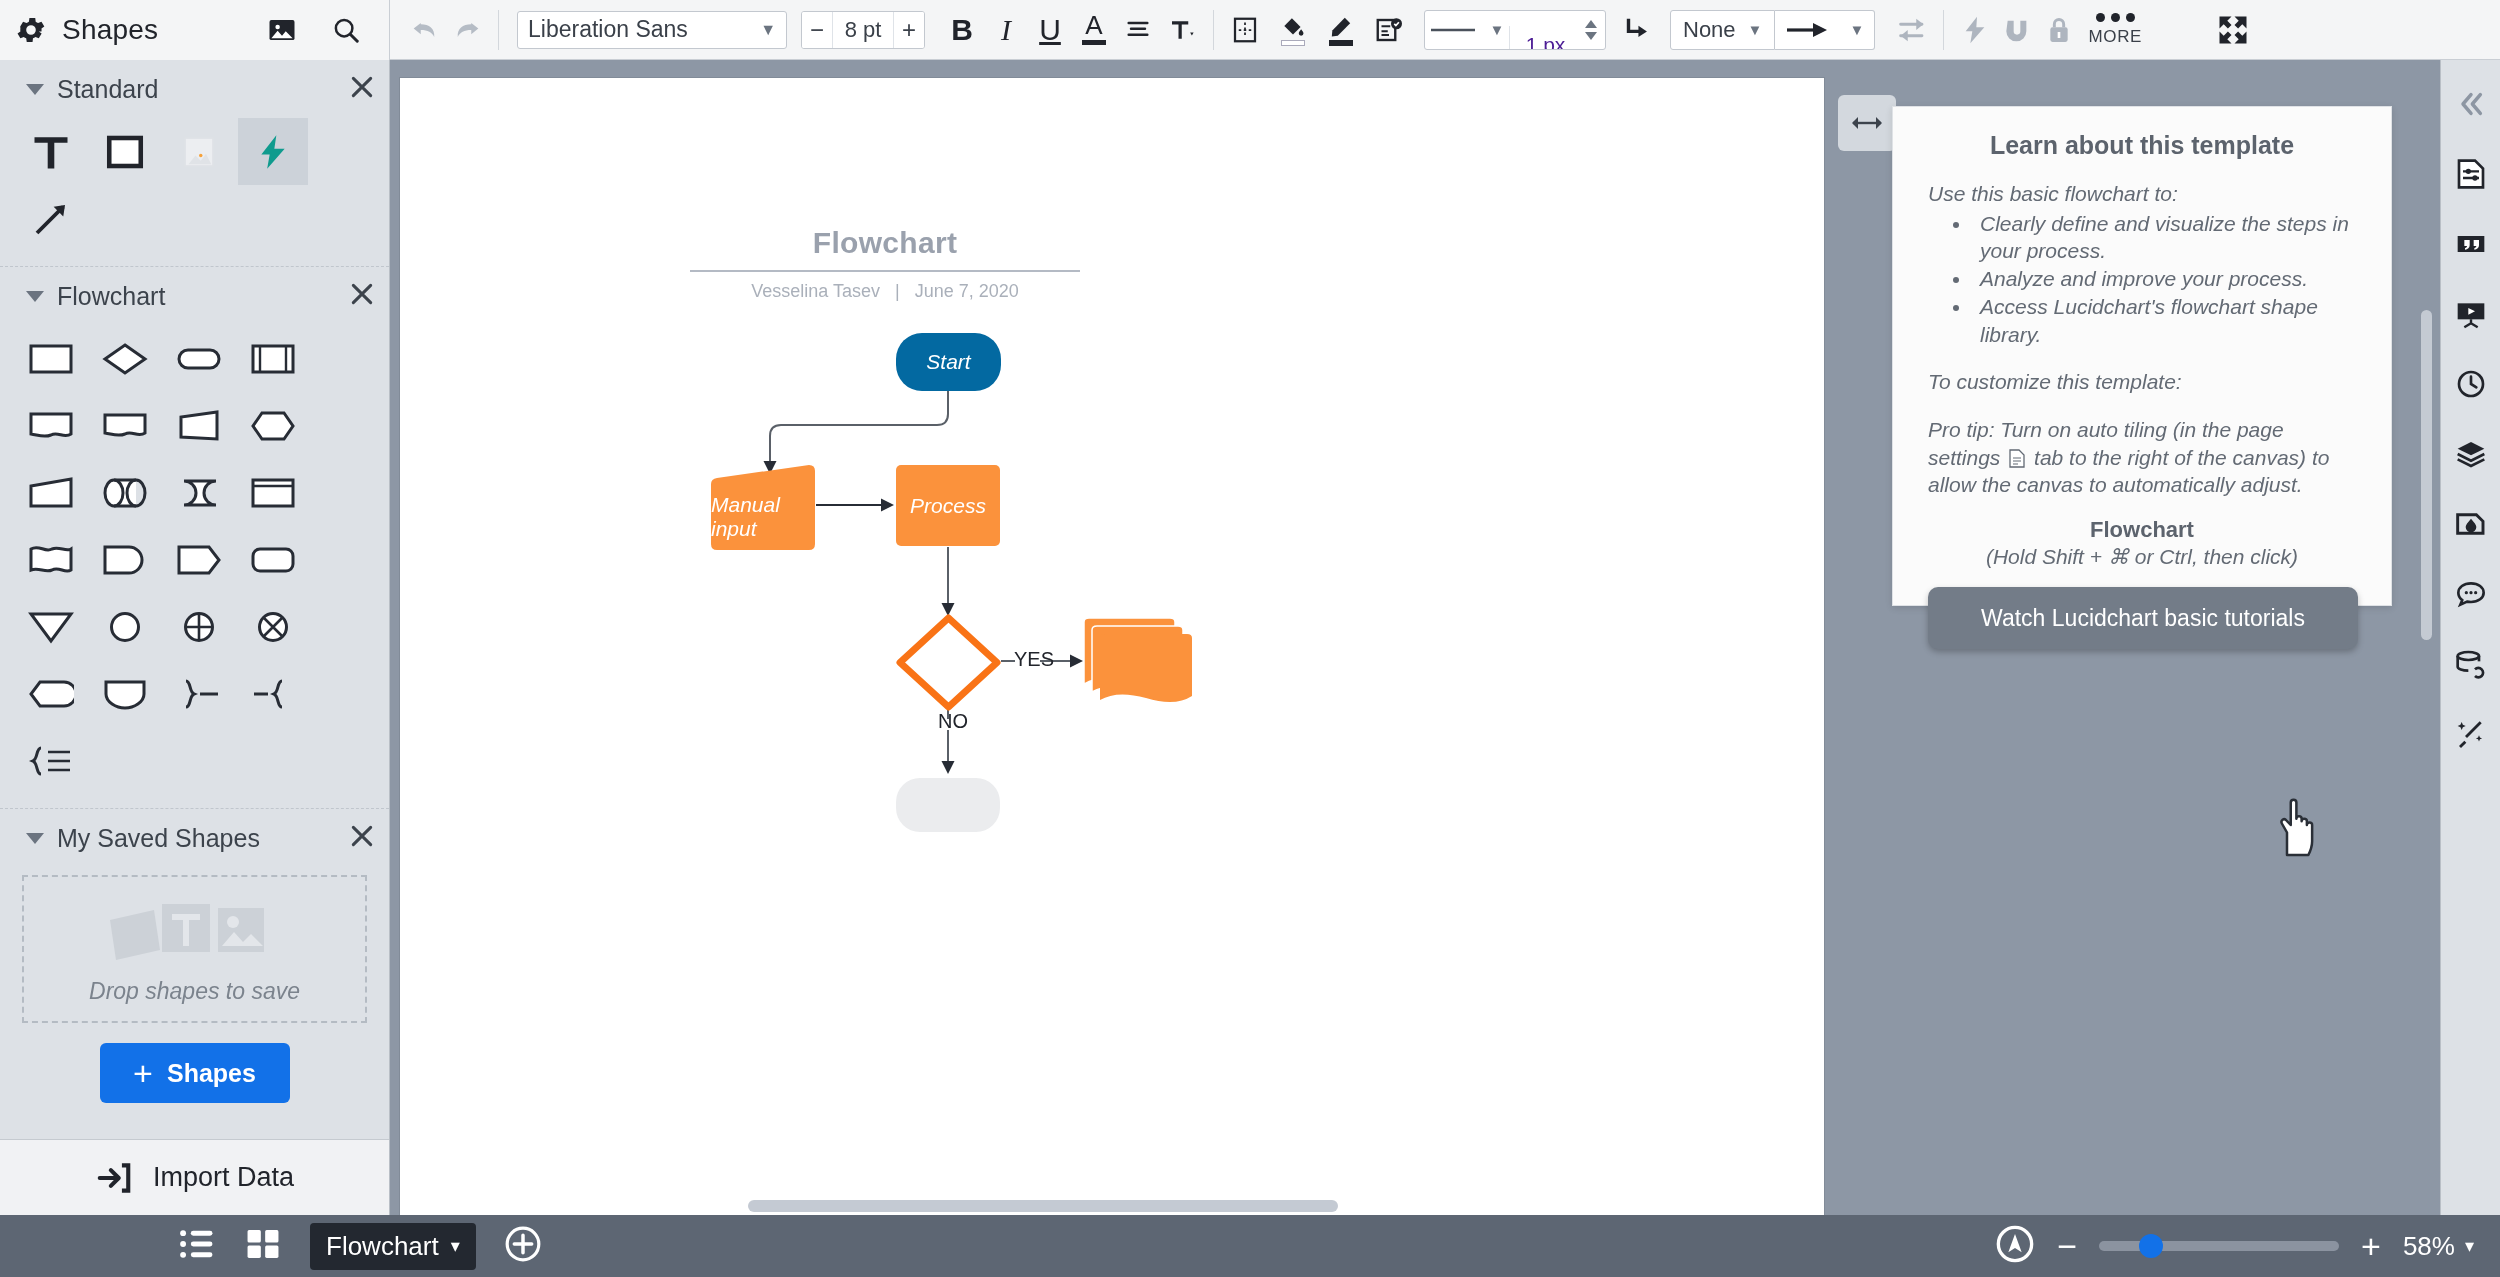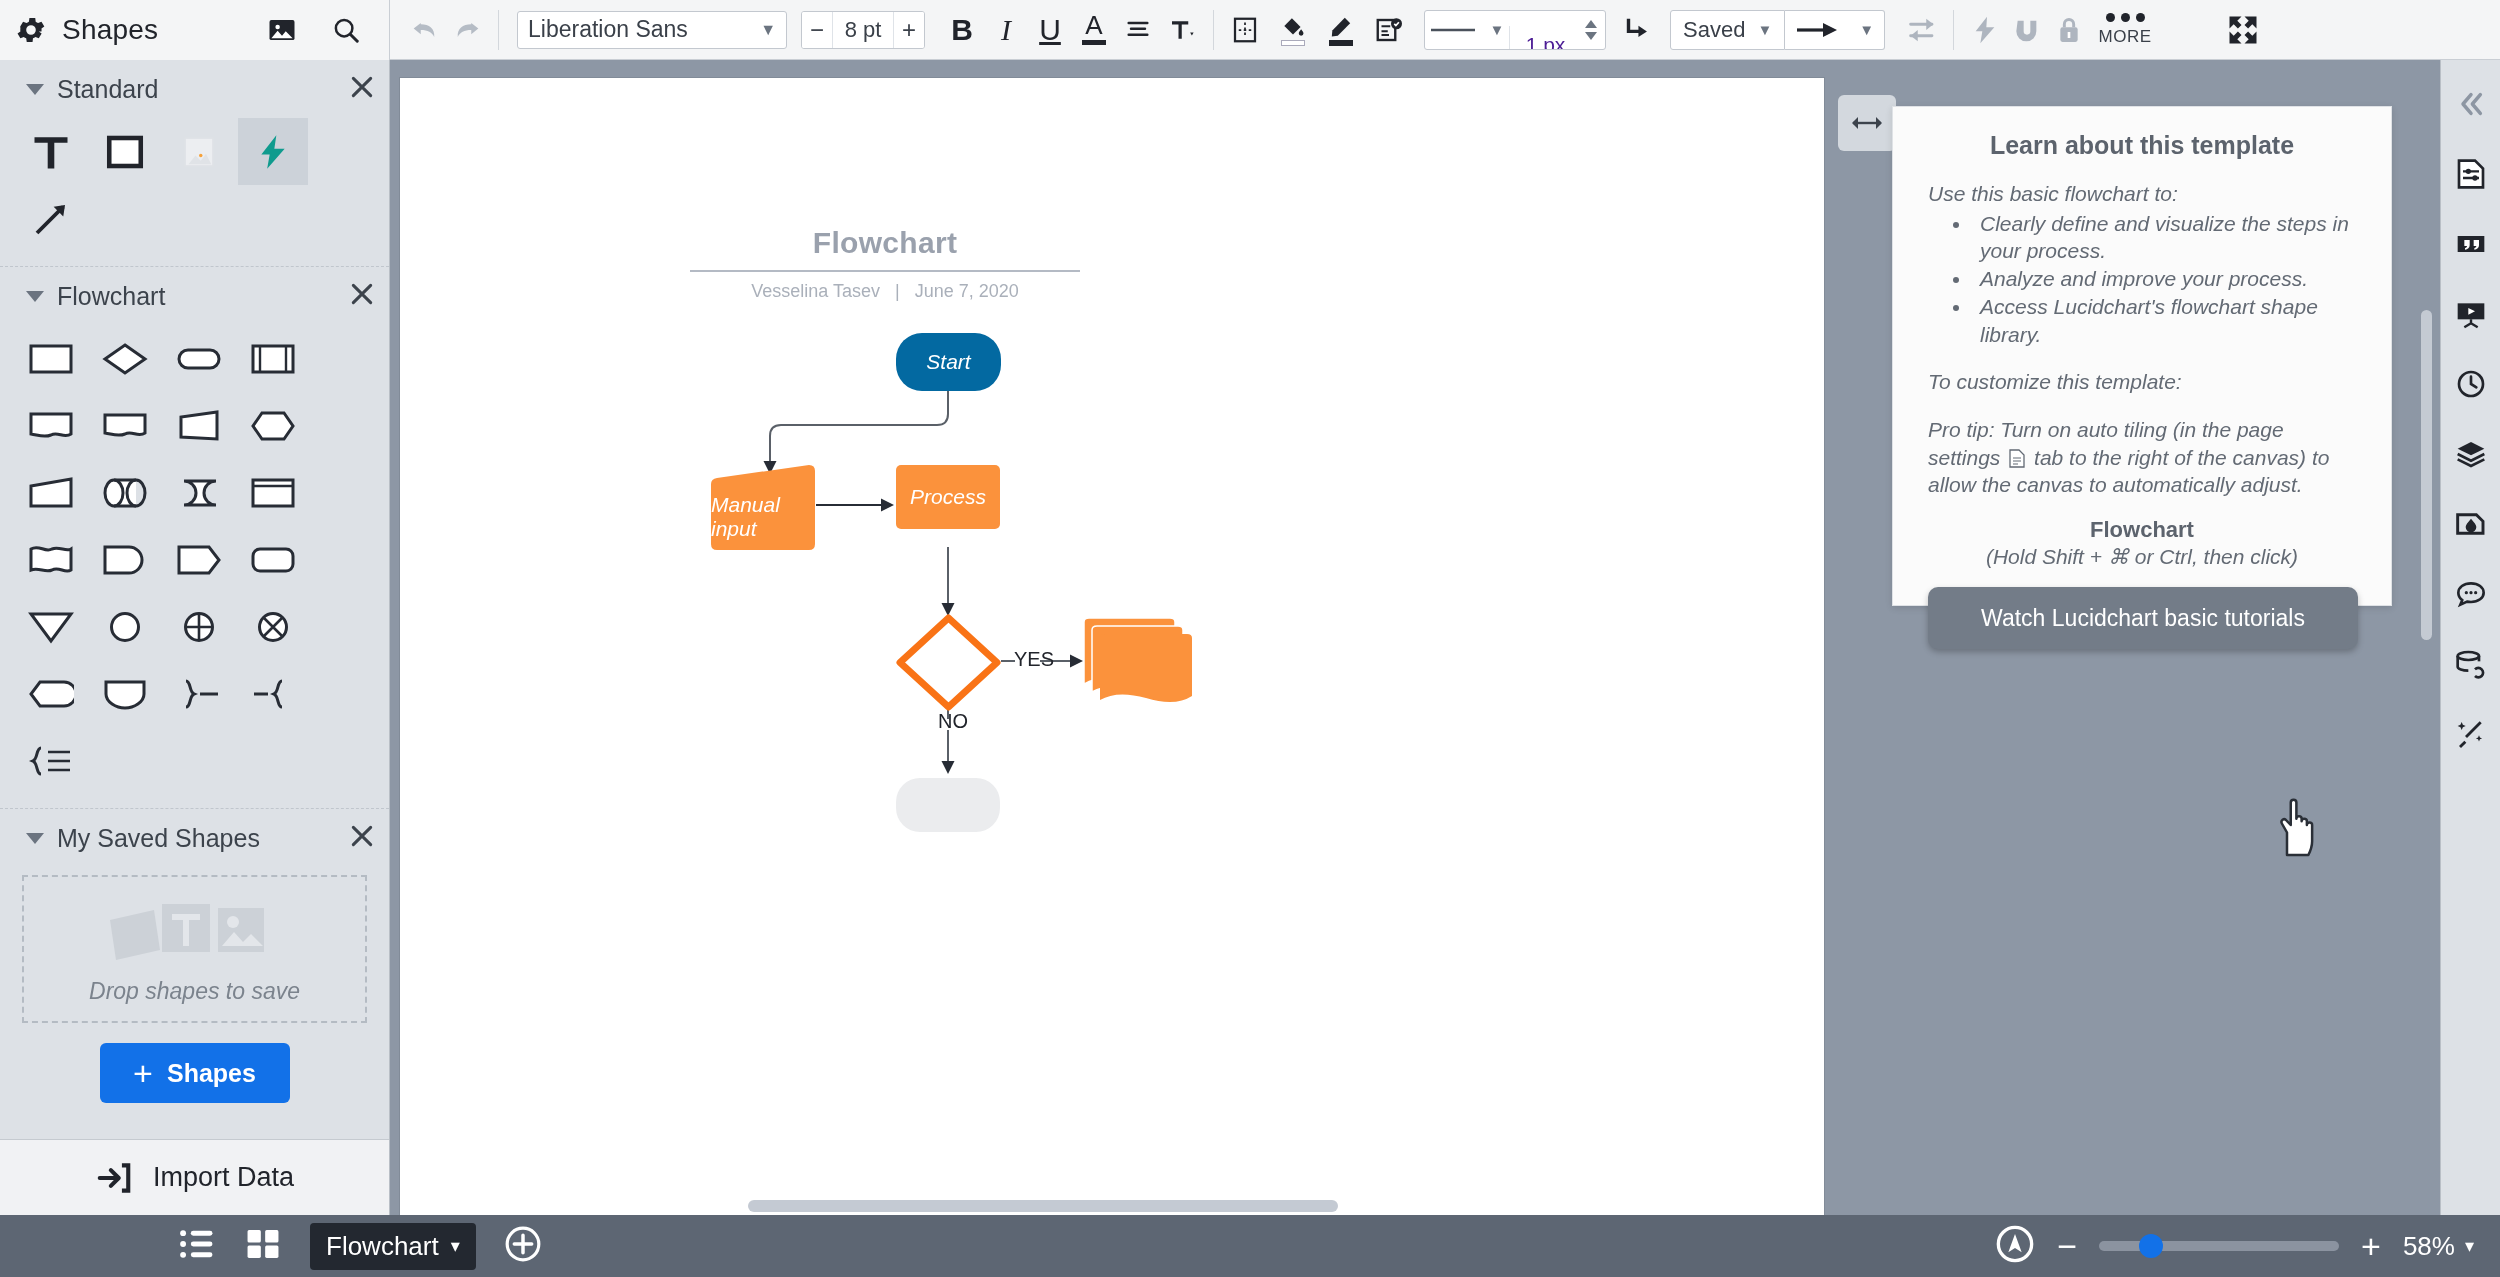--- a/index.html
+++ b/index.html
@@ -329,21 +329,21 @@
     </div>
 
     <span class="ico-btn" style="margin-left:10px;">
       <svg width="34" height="34" viewBox="0 0 24 24">
           <path d="M6 4v9h9" fill="none" stroke="#21242b" stroke-width="2.4"></path>
           <path d="M13 9l6 4-6 4z" fill="#21242b"></path>
         </svg>
     </span>
 
     <div class="nonebox" style="margin-left:12px;">
-      <span>Saved</span>
+      <span>None</span>
       <span style="font-size:15px;color:#6b7480;">▼</span>
     </div>
     <div class="arrowbox">
       <svg width="50" height="18" viewBox="0 0 50 18">
           <path d="M2 9h28" stroke="#21242b" stroke-width="3.2"></path>
           <path d="M28 2l14 7-14 7z" fill="#21242b"></path>
         </svg>
       <span style="font-size:15px;color:#6b7480;">▼</span>
     </div>
 
@@ -672,21 +672,21 @@
         <span class="lbl">Start</span>
       </div>
 
       <div class="node" style="left:311px;top:387px;width:104px;height:85px;">
         <svg viewBox="0 0 104 85" style="position:absolute;left:0;top:0;width:104px;height:85px;">
           <path d="M0 19 Q0 14 6 13 L98 0 Q104 0 104 6 L104 79 Q104 85 98 85 L6 85 Q0 85 0 79 Z" fill="#fb923c"></path>
         </svg>
         <span class="lbl" style="position:relative;top:9px;">Manual input</span>
       </div>
 
-      <div class="node" style="left:496px;top:387px;width:104px;height:64px;background:#fb923c;border-radius:5px;">
+      <div class="node" style="left:496px;top:387px;width:104px;height:81px;background:#fb923c;border-radius:5px;">
         <span class="lbl">Process</span>
       </div>
 
       <div class="node" style="left:496px;top:536px;width:105px;height:97px;">
         <svg viewBox="0 0 105 97" style="width:105px;height:97px;">
           <path d="M52.5 4 L101 48.5 L52.5 93 L4 48.5 Z" fill="#ffffff" stroke="#f97316" stroke-width="7" stroke-linejoin="round"></path>
         </svg>
       </div>
 
       <div class="node" style="left:684px;top:540px;width:108px;height:87px;">

